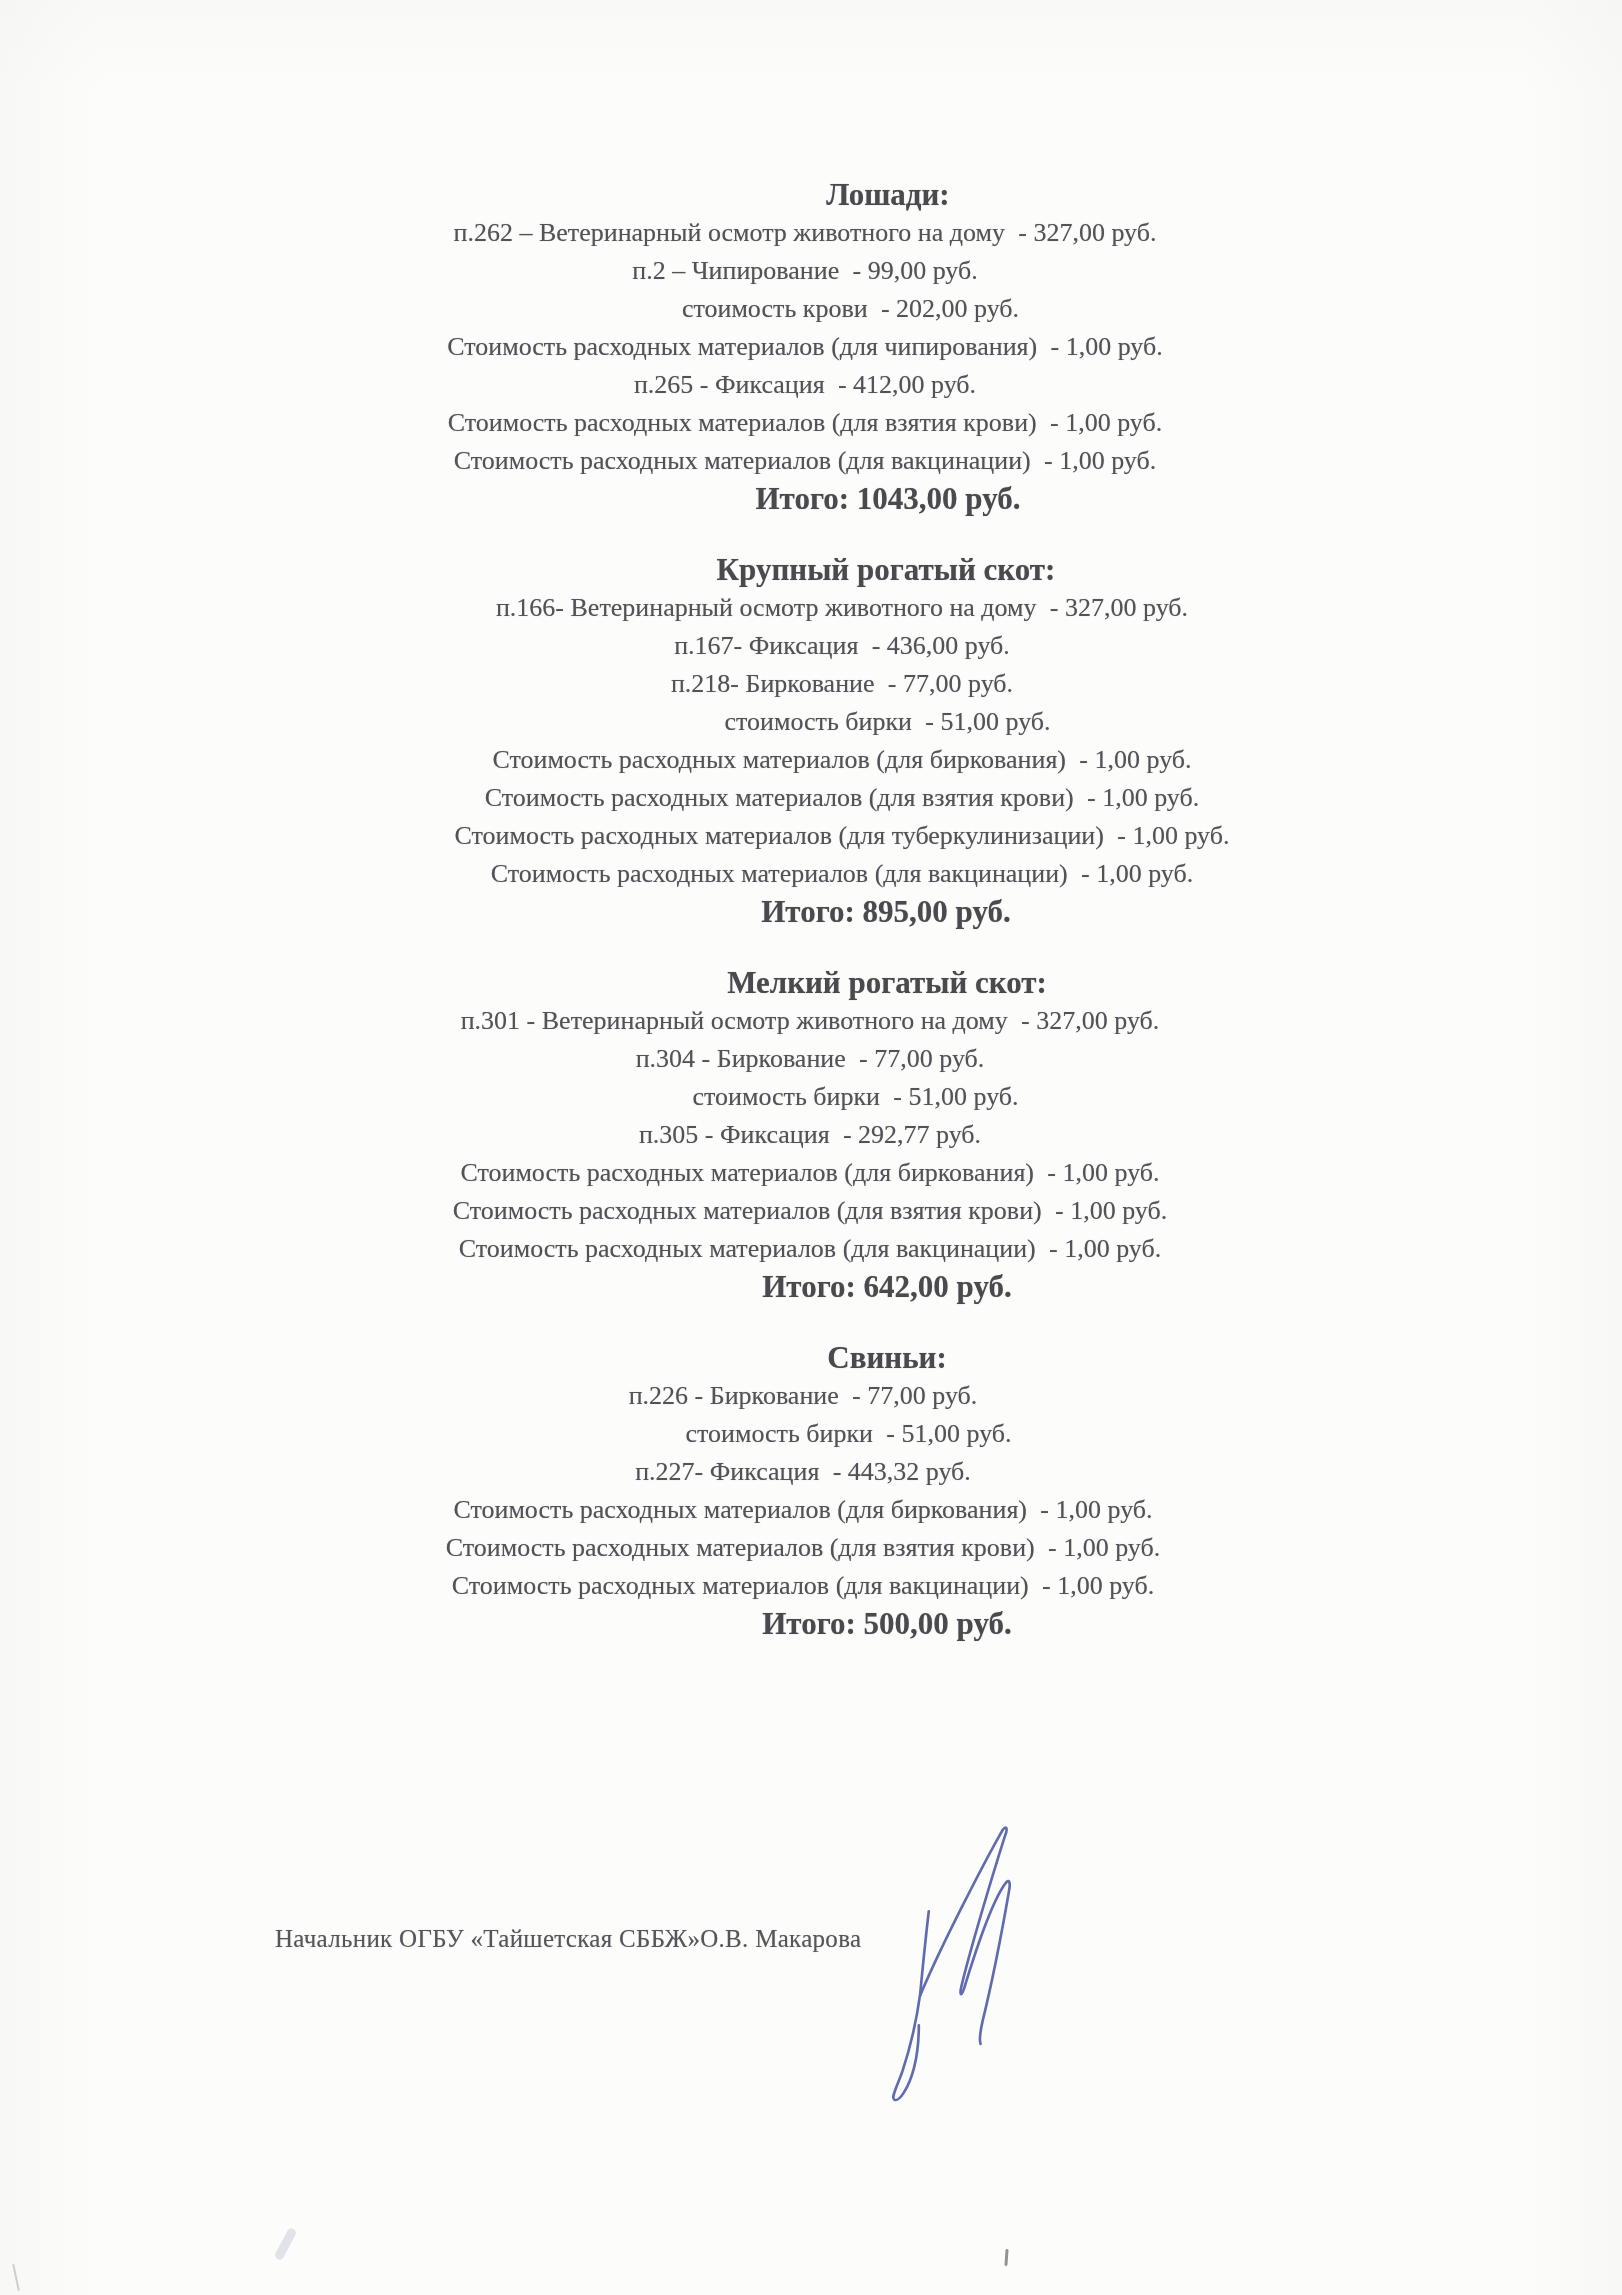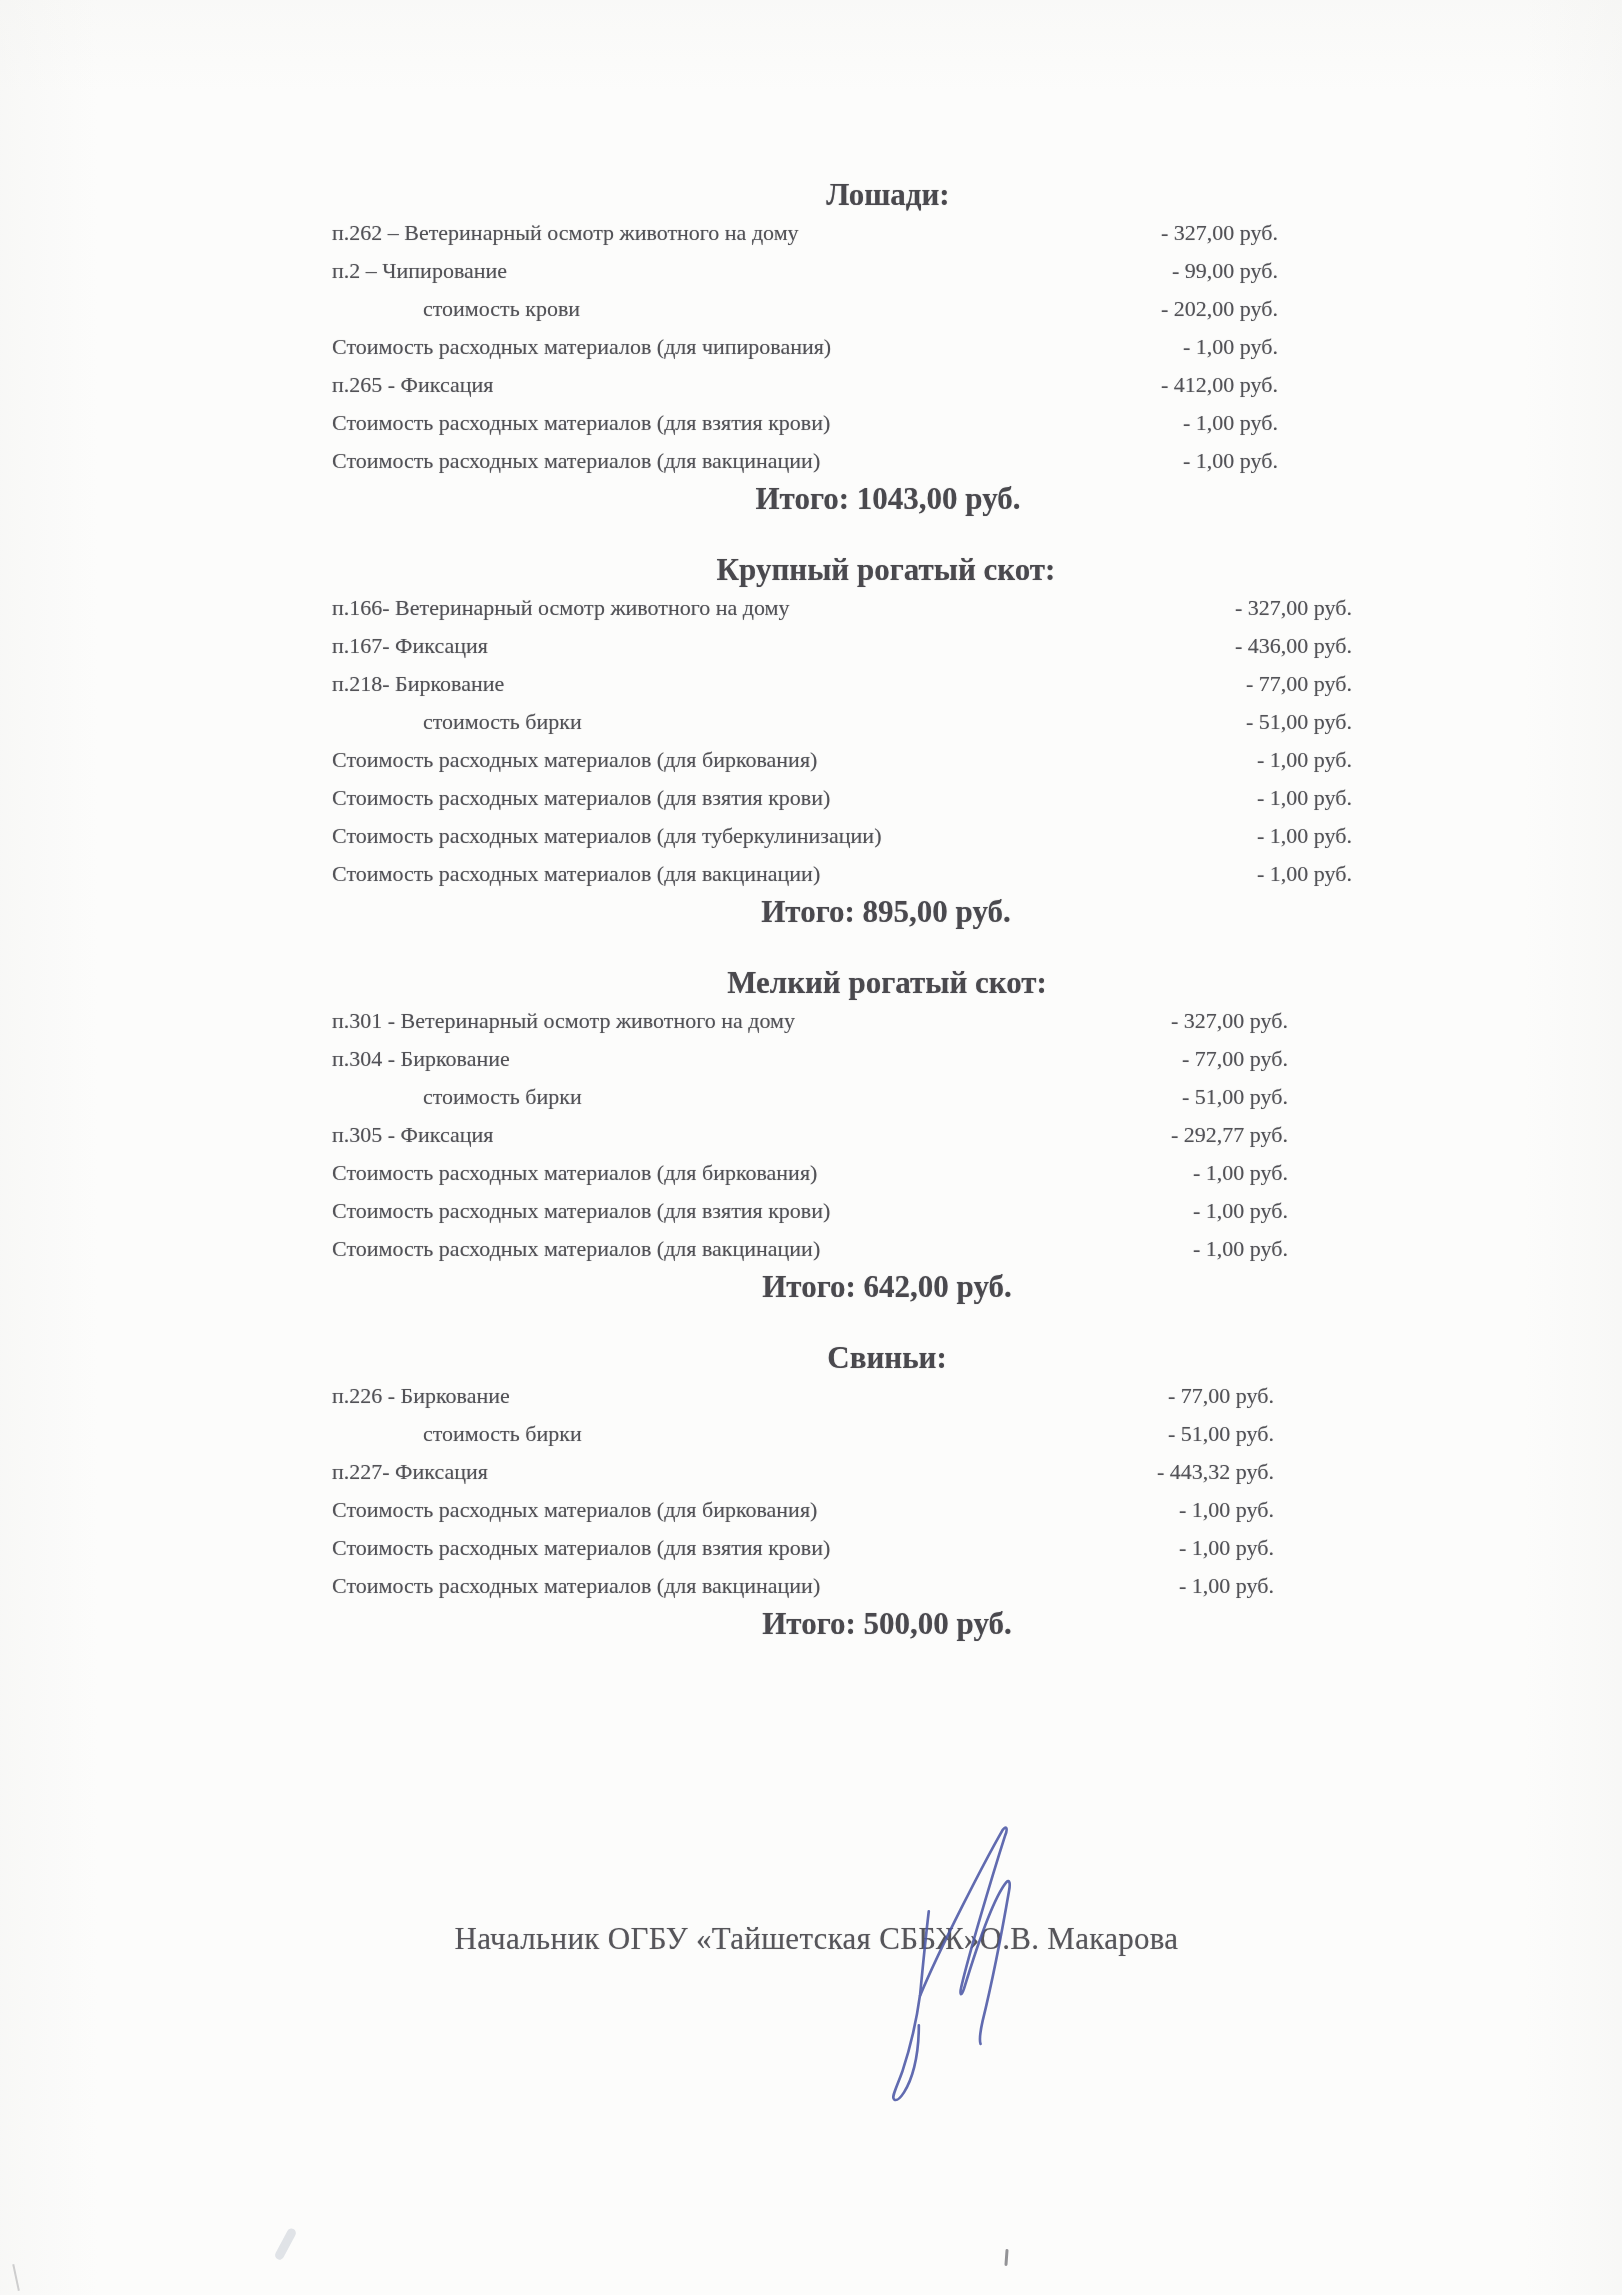--- a/index.html
+++ b/index.html
@@ -37,45 +37,45 @@
     text-shadow: 0 0 1px rgba(90,90,95,0.5);
     white-space: nowrap;
   }
   .sec-header .shift, .sec-total .shift {
     position: relative;
   }
   .row {
     height: 38px;
     line-height: 38px;
     display: flex;
-    justify-content: space-between;
+    justify-content: center;
     align-items: baseline;
-    font-size: 22px;
+    font-size: 26px;
     white-space: nowrap;
     text-shadow: 0 0 1px rgba(95,95,100,0.45);
   }
   .row.indent {
     padding-left: 91px;
   }
   .row .label {
     flex: 0 1 auto;
     overflow: visible;
   }
   .row .price {
     flex: 0 0 auto;
     padding-left: 13.3px;
   }
   .signature-line {
     position: absolute;
     left: 275px;
     top: 1920px;
     width: 1083px;
     display: flex;
-    justify-content: center;
-    font-size: 31px;
+    justify-content: flex-start;
+    font-size: 25px;
     line-height: 38px;
     letter-spacing: 0.3px;
     color: #56555a;
     text-shadow: 0 0 1px rgba(95,95,100,0.45);
     white-space: nowrap;
   }
   .signature-svg {
     position: absolute;
     left: 885px;
     top: 1823px;

